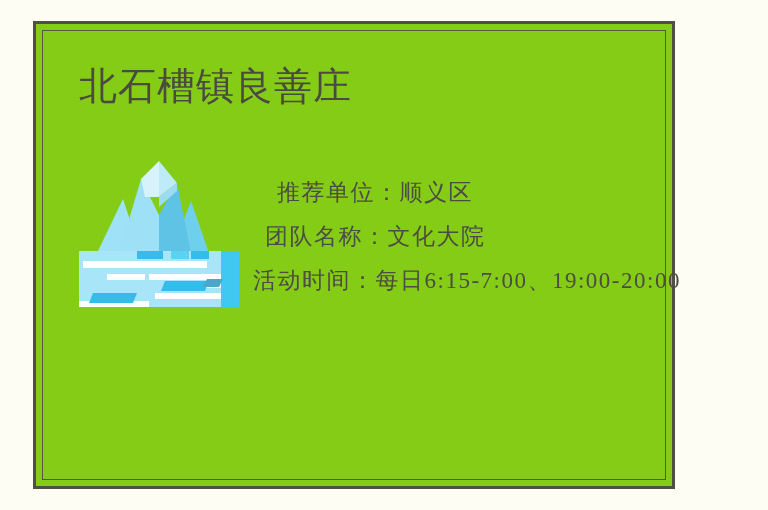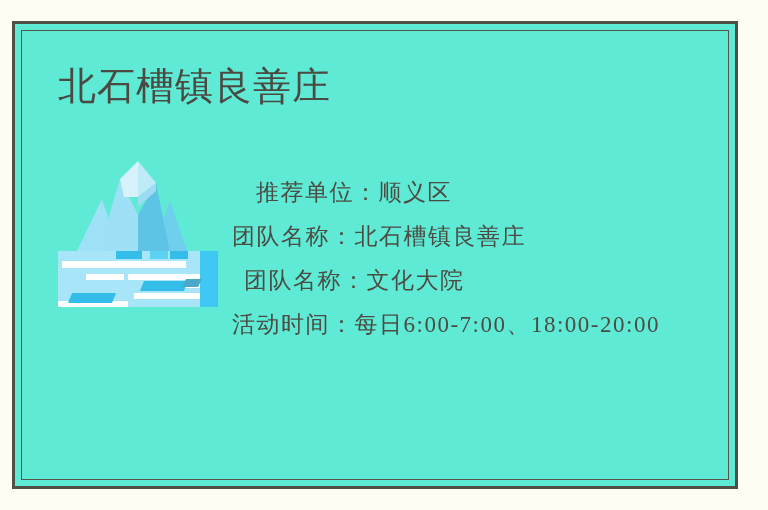--- a/index.html
+++ b/index.html
@@ -9,27 +9,27 @@
   body {
     width: 768px;
     height: 510px;
     background: #fdfdf4;
     font-family: "Liberation Sans", sans-serif;
     overflow: hidden;
   }
 
   .card {
     position: absolute;
-    left: 12px;
+    left: 33px;
     top: 21px;
-    width: 726px;
+    width: 642px;
     height: 468px;
     box-sizing: border-box;
     border: 3px solid #4f4f44;
-    background: #5eead4;
+    background: #84cc16;
   }
   .card-inner {
     position: absolute;
     left: 6px;
     top: 6px;
     right: 6px;
     bottom: 6px;
     box-sizing: border-box;
     border: 1px solid #55554a;
   }
@@ -118,19 +118,18 @@
         <rect x="0" y="144" width="70" height="6" fill="#ffffff"></rect>
 
         <polygon points="86,124 130,124 126,134 82,134" fill="#35bdea"></polygon>
         <polygon points="128,122 144,122 140,130 124,130" fill="#4aa9c8"></polygon>
         <polygon points="14,136 58,136 54,146 10,146" fill="#35bdea"></polygon>
       </svg>
     </div>
 
     <div class="info">
       <div class="info-line indent-1">推荐单位：顺义区</div>
-      <div class="info-line indent-2">团队名称：北石槽镇良善庄</div>
       <div class="info-line indent-3">团队名称：文化大院</div>
-      <div class="info-line wrap indent-2">活动时间：每日6:00-7:00、18:00-20:00</div>
+      <div class="info-line wrap indent-2">活动时间：每日6:15-7:00、19:00-20:00</div>
     </div>
 
   </div>
 </div>
 
 </body></html>

